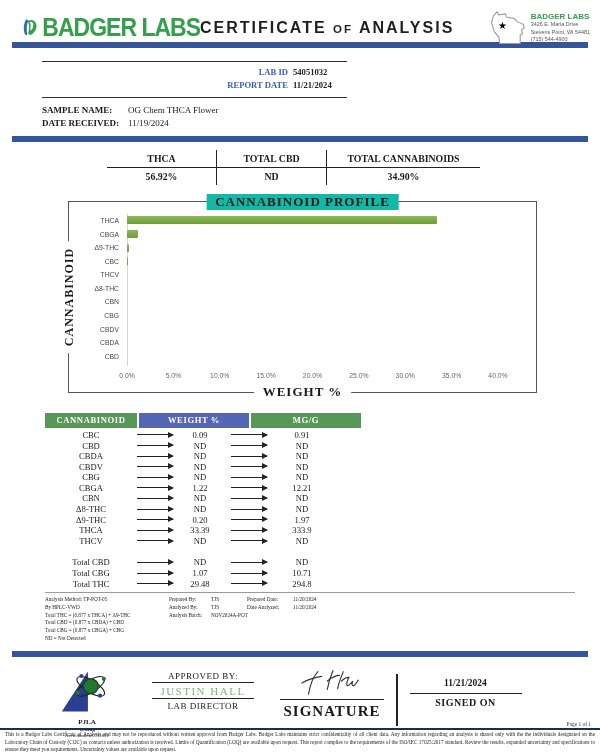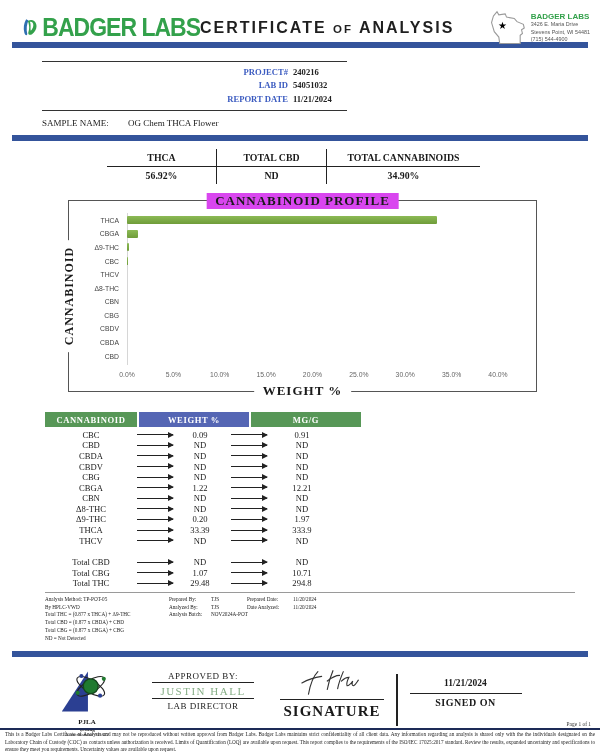--- a/index.html
+++ b/index.html
@@ -21,31 +21,31 @@
   .blue-bar{height:6px;background:#34549b;margin:0 12px;}
 
   
   .proj-block{margin:13px 0 0 42px;width:305px;border-top:1.5px solid #333;border-bottom:1.5px solid #333;
               padding:4px 2px;box-sizing:border-box;}
   .proj-row{display:flex;justify-content:flex-end;font-size:8.6px;font-weight:bold;line-height:1.55;}
   .proj-label{color:#3b5bc0;text-align:right;}
   .proj-value{color:#222;margin-left:5px;min-width:52px;text-align:left;}
   .sample-block{margin:6px 0 0 42px;font-size:9px;}
   .sample-row{display:flex;line-height:1.5;}
-  .sample-label{font-weight:normal;width:86px;}
+  .sample-label{font-weight:bold;width:86px;}
 
   
   .sum-table{margin:8px 0 0 107px;width:373px;display:grid;grid-template-columns:110px 110px 153px;}
   .sum-cell{text-align:center;font-weight:bold;font-size:9.8px;padding:3px 0;}
   .sum-head{border-bottom:1.5px solid #222;}
   .vline{border-right:1.2px solid #222;}
 
   
   .chart-box{position:relative;margin:16px 0 0 68px;width:469px;height:192px;border:1.5px solid #555;box-sizing:border-box;}
-  .chart-title{position:absolute;top:0;left:50%;transform:translate(-50%,-50%);background:#d946ef;padding:0 9px;
+  .chart-title{position:absolute;top:0;left:50%;transform:translate(-50%,-50%);background:#14b8a6;padding:0 9px;
                font-weight:bold;font-size:13px;letter-spacing:1px;white-space:nowrap;}
   .chart-ylab{position:absolute;left:0;top:50%;transform:translate(-50%,-50%) rotate(-90deg);background:#fff;
               padding:0 7px;font-weight:bold;font-size:12px;letter-spacing:1px;white-space:nowrap;}
   .chart-xlab{position:absolute;bottom:0;left:50%;transform:translate(-50%,50%);background:#fff;padding:0 9px;
               font-weight:bold;font-size:13px;letter-spacing:1px;white-space:nowrap;}
   .chart-rows{position:absolute;top:12px;left:0;right:6px;}
   .chart-row{display:flex;align-items:center;height:13.6px;}
   .chart-cat{width:50px;text-align:right;margin-right:8px;font-family:"Liberation Sans",sans-serif;
              font-size:6.8px;color:#444;}
   .chart-track{flex:1;height:8px;position:relative;}
@@ -132,37 +132,37 @@
         <div class="addr-line">3426 E. Maria Drive</div>
         <div class="addr-line">Stevens Point, WI 54481</div>
         <div class="addr-line">(715) 544-4900</div>
       </div>
     </div>
   </div>
   <div class="blue-bar"></div>
 
   <div class="proj-block" id="proj-rows">
       <div class="proj-row">
-    <span class="proj-label">PROJECT#</span>
-    <span class="proj-value">240216</span>
-  </div>
-      <div class="proj-row">
     <span class="proj-label">LAB ID</span>
     <span class="proj-value">54051032</span>
   </div>
       <div class="proj-row">
     <span class="proj-label">REPORT DATE</span>
     <span class="proj-value">11/21/2024</span>
   </div>
     </div>
 
   <div class="sample-block">
     <div class="sample-row">
       <span class="sample-label">SAMPLE NAME:</span>
       <span>OG Chem THCA Flower</span>
+    </div>
+    <div class="sample-row">
+      <span class="sample-label">DATE RECEIVED:</span>
+      <span>11/19/2024</span>
     </div>
   </div>
   <div class="blue-bar" style="margin-top:5px"></div>
 
   <div class="sum-table" id="sum-table">
       <div class="sum-cell sum-head vline">THCA</div>
       <div class="sum-cell sum-head vline">TOTAL CBD</div>
       <div class="sum-cell sum-head">TOTAL CANNABINOIDS</div>
       <div class="sum-cell vline">56.92%</div>
       <div class="sum-cell vline">ND</div>

